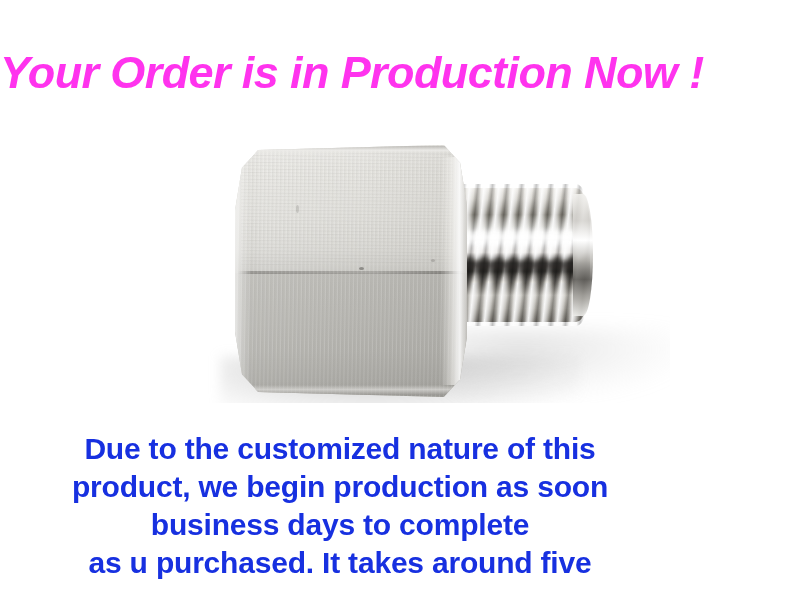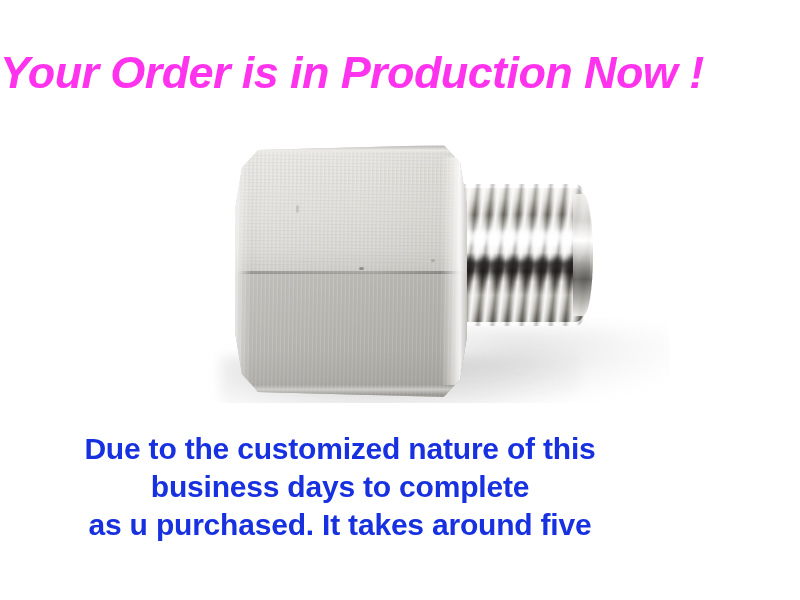--- a/index.html
+++ b/index.html
@@ -393,17 +393,18 @@
         <div class="nick" style="left:124px;top:122px;width:5px;height:3px;"></div>
         <div class="nick" style="left:61px;top:60px;width:3px;height:8px;opacity:.35;"></div>
         <div class="nick" style="left:196px;top:114px;width:4px;height:3px;opacity:.5;"></div>
       </div>
     </div>
 
   </div>
 
   <div id="body-copy">
     <span class="line">Due to the customized nature of this</span>
+    <span class="line">product, we begin production as soon</span>
     <span class="line">business days to complete</span>
     <span class="line">as u purchased. It takes around five</span>
   </div>
 
 </div>
 
 </body></html>

